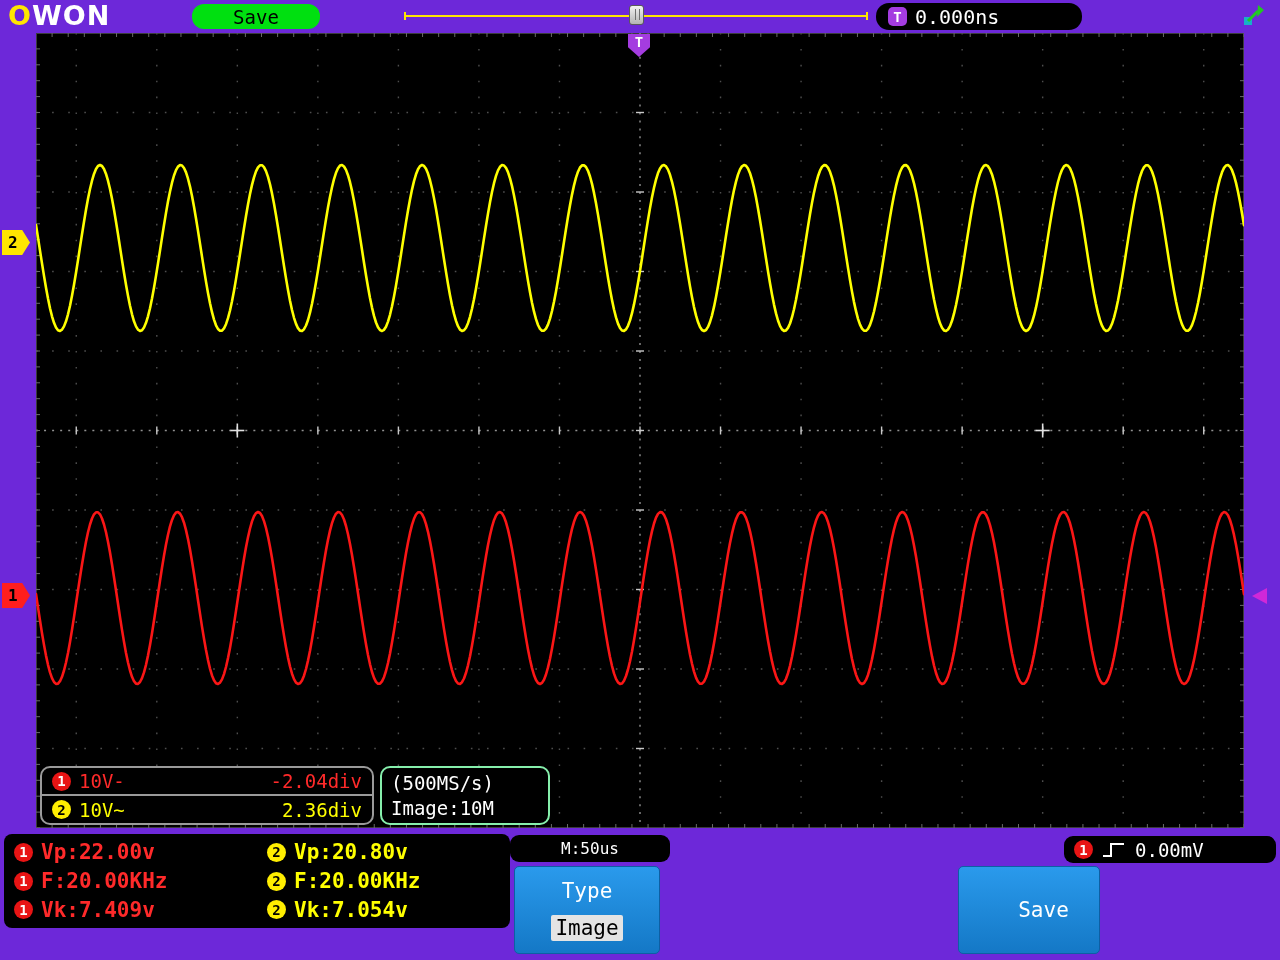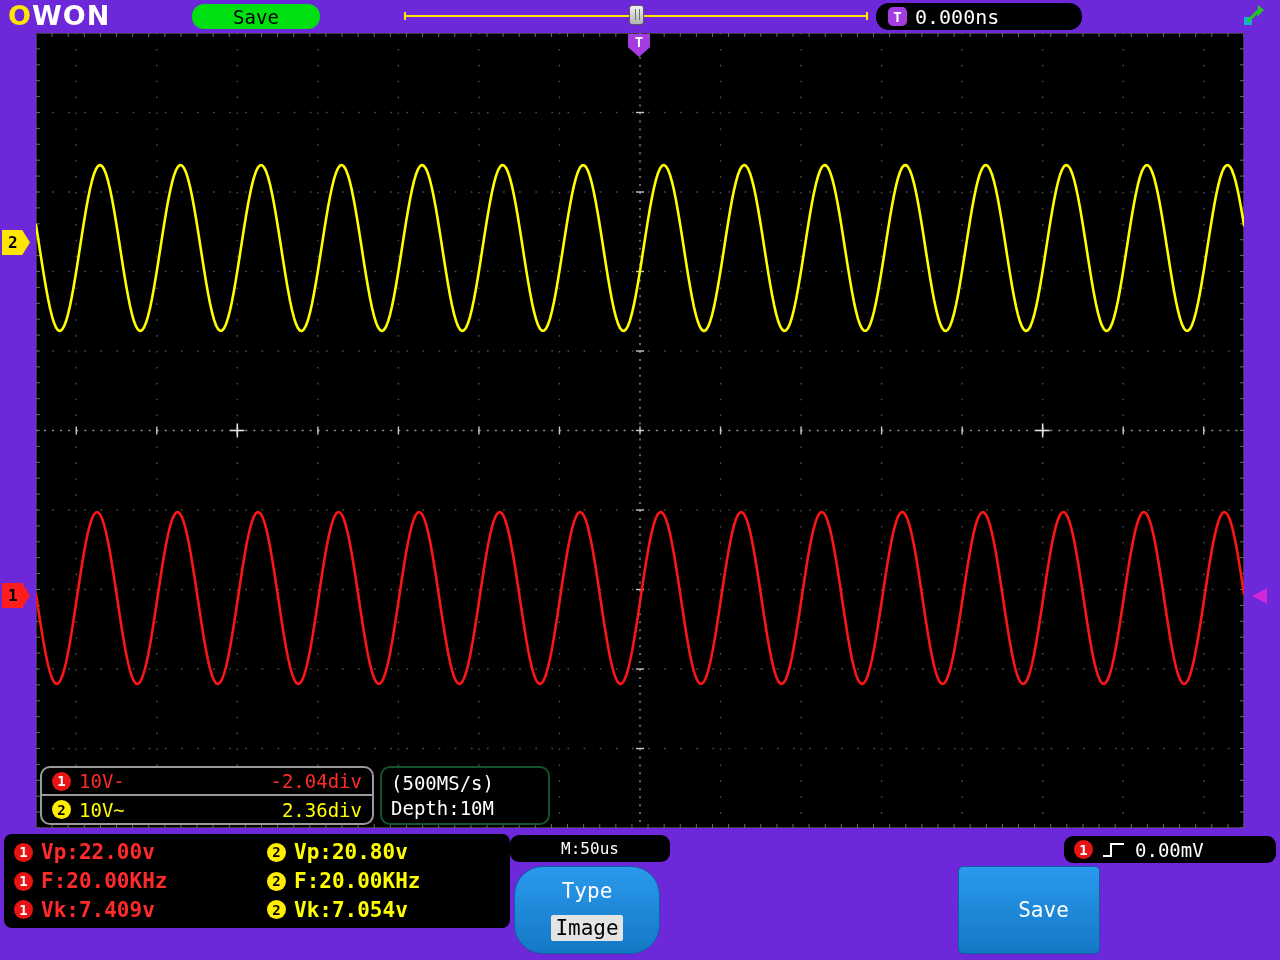--- a/index.html
+++ b/index.html
@@ -40,21 +40,21 @@
   .trig-level-arrow{position:absolute;left:1252px;top:588px;width:0;height:0;z-index:6;
                     border-top:8px solid transparent;border-bottom:8px solid transparent;border-right:15px solid #d028d8;}
 
   .readout-left{position:absolute;left:4px;top:733px;width:334px;height:59px;background:#000;
                 border:2px solid #9a9a9a;border-radius:10px;box-sizing:border-box;font-size:19px;z-index:4;}
   .readout-row{height:26px;display:flex;align-items:center;gap:8px;padding:0 10px;}
   .readout-row + .readout-row{border-top:2px solid #9a9a9a;height:27px;}
   .spacer{flex:1;}
   .c1{color:#ff2a2a;} .c2{color:#ffff00;}
   .readout-mid{position:absolute;left:344px;top:733px;width:170px;height:59px;background:#000;
-               border:2px solid #14532d;border-radius:10px;box-sizing:border-box;color:#fff;font-size:19px;
+               border:2px solid #86efac;border-radius:10px;box-sizing:border-box;color:#fff;font-size:19px;
                display:flex;flex-direction:column;justify-content:space-evenly;padding:0 9px;z-index:4;}
 
   .badge{width:19px;height:19px;border-radius:50%;font-size:14px;font-weight:bold;
          display:inline-flex;align-items:center;justify-content:center;flex:none;line-height:1;}
   .badge.b1{background:#e81414;color:#fff;}
   .badge.b2{background:#ffee00;color:#000;}
 
   
   .bottombar{position:absolute;left:0;top:832px;width:1280px;height:128px;}
   .meas{position:absolute;left:4px;top:2px;width:506px;height:94px;background:#000;border-radius:8px;
@@ -62,21 +62,21 @@
   .meas-row{display:flex;height:28px;align-items:center;}
   .meas-cell{display:flex;align-items:center;gap:8px;width:253px;padding-left:10px;box-sizing:border-box;
              font-size:21px;font-weight:bold;}
   .mc1{color:#ff2a2a;} .mc2{color:#ffff00;}
 
   .timebase{position:absolute;left:510px;top:3px;width:160px;height:27px;background:#000;border-radius:9px;
             color:#fff;font-size:16px;display:flex;align-items:center;justify-content:center;}
   .btn{position:absolute;background:linear-gradient(180deg,#2a9aec,#1478c6);border:1px solid #0d5fa4;
        border-radius:5px;color:#fff;font-size:21px;box-sizing:border-box;cursor:pointer;}
   .type-btn{left:514px;top:34px;width:146px;height:88px;display:flex;flex-direction:column;
-            align-items:center;justify-content:space-evenly;border-radius:29px;}
+            align-items:center;justify-content:space-evenly;}
   .type-value{background:#e4e4e4;color:#000;padding:1px 4px;border-radius:2px;}
   .save-btn{left:958px;top:34px;width:142px;height:88px;display:flex;align-items:center;justify-content:center;padding-left:29px;}
   .trig-level-box{position:absolute;left:1064px;top:4px;width:212px;height:27px;background:#000;border-radius:9px;
                   display:flex;align-items:center;gap:9px;padding:0 10px;box-sizing:border-box;color:#fff;font-size:19px;}
   .edge-icon{display:inline-flex;align-items:center;}
 </style>
 </head>
 <body>
 
 <div class="frame">
@@ -418,21 +418,21 @@
       <div class="readout-row c2">
         <span class="badge b2">2</span>
         <span>10V~</span>
         <span class="spacer"></span>
         <span>2.36div</span>
       </div>
     </div>
 
     <div class="readout-mid">
       <span>(500MS/s)</span>
-      <span>Depth:10M</span>
+      <span>Image:10M</span>
     </div>
   </div>
 
   <div class="trig-top">T</div>
   <div class="ch-marker ch2">2</div>
   <div class="ch-marker ch1">1</div>
   <div class="trig-level-arrow"></div>
 
   <div class="bottombar">
 

